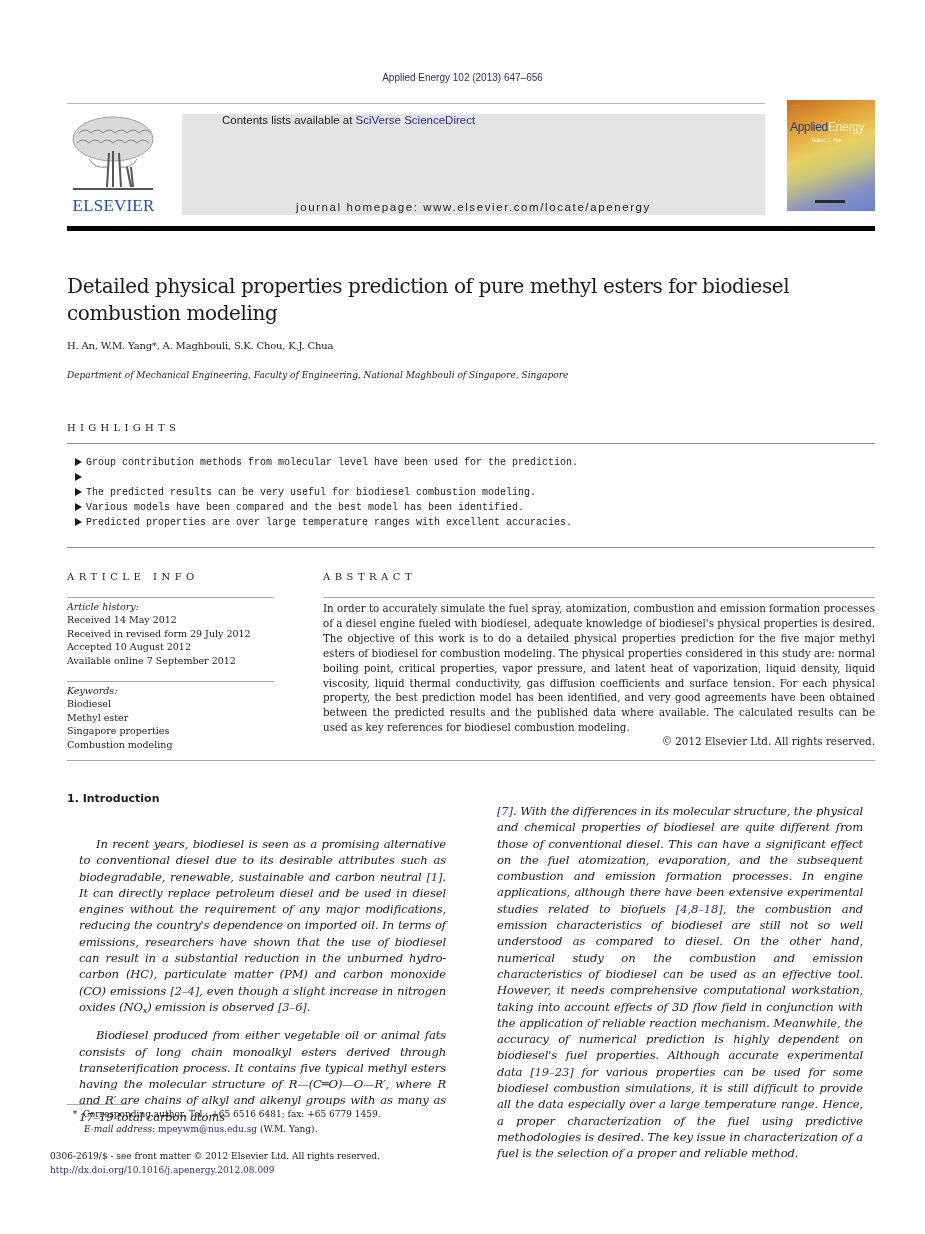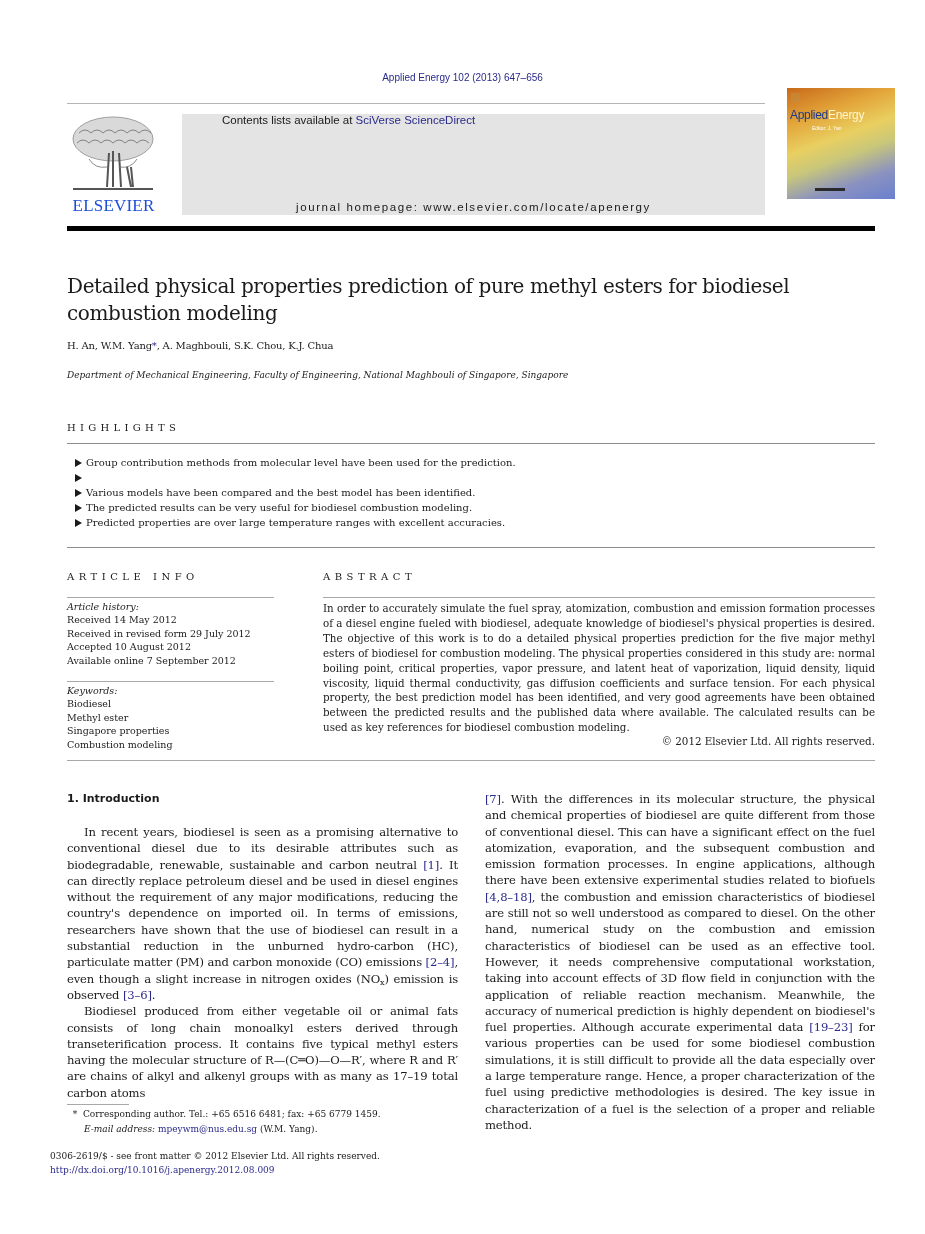--- a/index.html
+++ b/index.html
@@ -17,21 +17,21 @@
   .elsevier-word { position: absolute; left: 0; bottom: 0; width: 93px; text-align: center;
                    font-family: "Liberation Serif", serif; font-size: 17px; color: #1d4ed8; letter-spacing: 0.2px; }
   .banner { top: 114px; left: 182px; width: 583px; height: 101px; background: #e4e4e4; }
   .banner .contents { position: absolute; top: 0; left: 0; width: 100%; 
                       font-family: "Liberation Sans", sans-serif; font-size: 11.5px; color: #1a1a1a; margin-left: 40px; }
   .banner .contents span.link { color: #2a2a8c; }
   .banner .title { position: absolute; top: 33px; left: 0; width: 100%; text-align: center;
                    font-family: "DejaVu Serif", serif; font-size: 21px; color: #1a1a1a; letter-spacing: -0.3px; }
   .banner .homepage { position: absolute; top: 87px; left: 0; width: 100%; text-align: center;
                       font-family: "Liberation Sans", sans-serif; font-size: 11.5px; letter-spacing: 1.6px; color: #1a1a1a; }
-  .cover { top: 88px; left: 787px; width: 108px; height: 111px;
+  .cover { top: 100px; left: 787px; width: 88px; height: 111px;
            background: linear-gradient(160deg, #c86a1a 0%, #e3a53a 25%, #e9cf61 45%, #c9c77a 60%, #8a92c0 80%, #6a7fcf 100%); }
   .cover .ctitle { position: absolute; top: 20px; left: 3px; font-family: "Liberation Sans", sans-serif;
                    font-size: 12px; color: #1d3a8a; letter-spacing: -0.3px; }
   .cover .ctitle b { font-weight: normal; color: #fff6d0; }
   .cover .ceditor { position: absolute; top: 37px; left: 25px; font-family: "Liberation Sans", sans-serif;
                     font-size: 5px; color: #fff; }
   .cover .cbar { position: absolute; bottom: 8px; left: 28px; width: 30px; height: 3px; background: #2a2a2a; }
   .cover .clogo { position: absolute; top: 5px; left: 4px; width: 9px; height: 9px; background: #c58a3a; opacity: 0.7; }
   .thick-rule { top: 226px; left: 67px; width: 808px; height: 5px; background: #000; }
 
@@ -39,21 +39,21 @@
   .paper-title { top: 273px; left: 67px; width: 808px; font-family: "DejaVu Serif", serif;
                  font-size: 20px; line-height: 27px; color: #1a1a1a; letter-spacing: -0.4px; }
   .authors { top: 340px; left: 67px; font-size: 10px; color: #1a1a1a; letter-spacing: -0.2px; }
   .authors .star { color: #2a2a8c; }
   .affil { top: 370px; left: 67px; font-size: 9px; font-style: italic; color: #1a1a1a; }
 
   .hl-head { top: 422px; left: 67px; font-size: 10px; letter-spacing: 4.3px; color: #1a1a1a; }
   .rule { height: 1px; background: #8c8c8c; }
   .hl-rule1 { top: 443px; left: 67px; width: 808px; }
   .hl-list { top: 455px; left: 67px; list-style: none; margin: 0; padding: 0; font-size: 10px; line-height: 15px; }
-  .hl-list li { padding-left: 8px; }
+  .hl-list li { padding-left: 8px; font-family: Liberation Mono, monospace; }
   .hl-list .tri { display: inline-block; width: 0; height: 0; border-top: 4px solid transparent;
                   border-bottom: 4px solid transparent; border-left: 7px solid #1a1a1a; margin-right: 4px; vertical-align: -1px; }
   .hl-rule2 { top: 547px; left: 67px; width: 808px; }
 
   
   .ai-head { top: 571px; left: 67px; font-size: 10px; letter-spacing: 4.5px; }
   .ai-rule1 { top: 597px; left: 67px; width: 207px; background: #a8a8a8; }
   .ai-hist { top: 600px; left: 67px; font-size: 9.5px; line-height: 13.4px; }
   .ai-hist .ital, .ai-kw .ital { font-style: italic; }
   .ai-rule2 { top: 681px; left: 67px; width: 207px; background: #a8a8a8; }
@@ -62,21 +62,21 @@
 
   
   .ab-head { top: 571px; left: 323px; font-size: 10px; letter-spacing: 4.5px; }
   .ab-rule { top: 597px; left: 323px; width: 552px; background: #a8a8a8; }
   .ab-text { top: 601px; left: 323px; width: 552px; font-size: 10.3px; line-height: 14.9px; text-align: justify; }
   .ab-copy { top: 735px; left: 323px; width: 552px; text-align: right; font-size: 10.3px; }
 
   
   .sec-title { top: 792px; left: 67px; font-family: "DejaVu Sans", sans-serif; font-weight: bold; font-size: 11px; }
   .col { font-size: 11.6px; line-height: 16.3px; text-align: justify; letter-spacing: -0.15px; }
-  .col p { margin: 0; }
+  .col p { margin: 12px; font-style: italic; }
   .col p.ind { text-indent: 17px; }
   .col-left { top: 824px; left: 67px; width: 391px; }
   .col-right { top: 791px; left: 485px; width: 390px; }
   sub { font-size: 8px; vertical-align: -2px; line-height: 0; }
 
   .fn-rule { top: 1104px; left: 67px; width: 62px; background: #a8a8a8; }
   .fn { top: 1107px; left: 67px; font-size: 9px; line-height: 14.5px; }
   .fn .ital { font-style: italic; }
   .fm { top: 1150px; left: 50px; font-size: 9px; line-height: 13.5px; }
 </style>
@@ -117,22 +117,22 @@
 
 <div class="abs paper-title">Detailed physical properties prediction of pure methyl esters for biodiesel combustion modeling</div>
 <div class="abs authors"><span>H. An, W.M. Yang</span><span class="star">*</span><span>, A. Maghbouli, S.K. Chou, K.J. Chua</span></div>
 <div class="abs affil">Department of Mechanical Engineering, Faculty of Engineering, National Maghbouli of Singapore, Singapore</div>
 
 <div class="abs hl-head">HIGHLIGHTS</div>
 <div class="abs rule hl-rule1"></div>
 <ul class="abs hl-list">
   <li><span class="tri"></span><span>Group contribution methods from molecular level have been used for the prediction.</span></li>
   <li><span class="tri"></span></li>
+  <li><span class="tri"></span><span>The predicted results can be very useful for biodiesel combustion modeling.</span></li>
   <li><span class="tri"></span><span>Various models have been compared and the best model has been identified.</span></li>
-  <li><span class="tri"></span><span>The predicted results can be very useful for biodiesel combustion modeling.</span></li>
   <li><span class="tri"></span><span>Predicted properties are over large temperature ranges with excellent accuracies.</span></li>
 </ul>
 <div class="abs rule hl-rule2"></div>
 
 <div class="abs ai-head">ARTICLE INFO</div>
 <div class="abs rule ai-rule1"></div>
 <div class="abs ai-hist">
   <div class="ital">Article history:</div>
   <div>Received 14 May 2012</div>
   <div>Received in revised form 29 July 2012</div>

